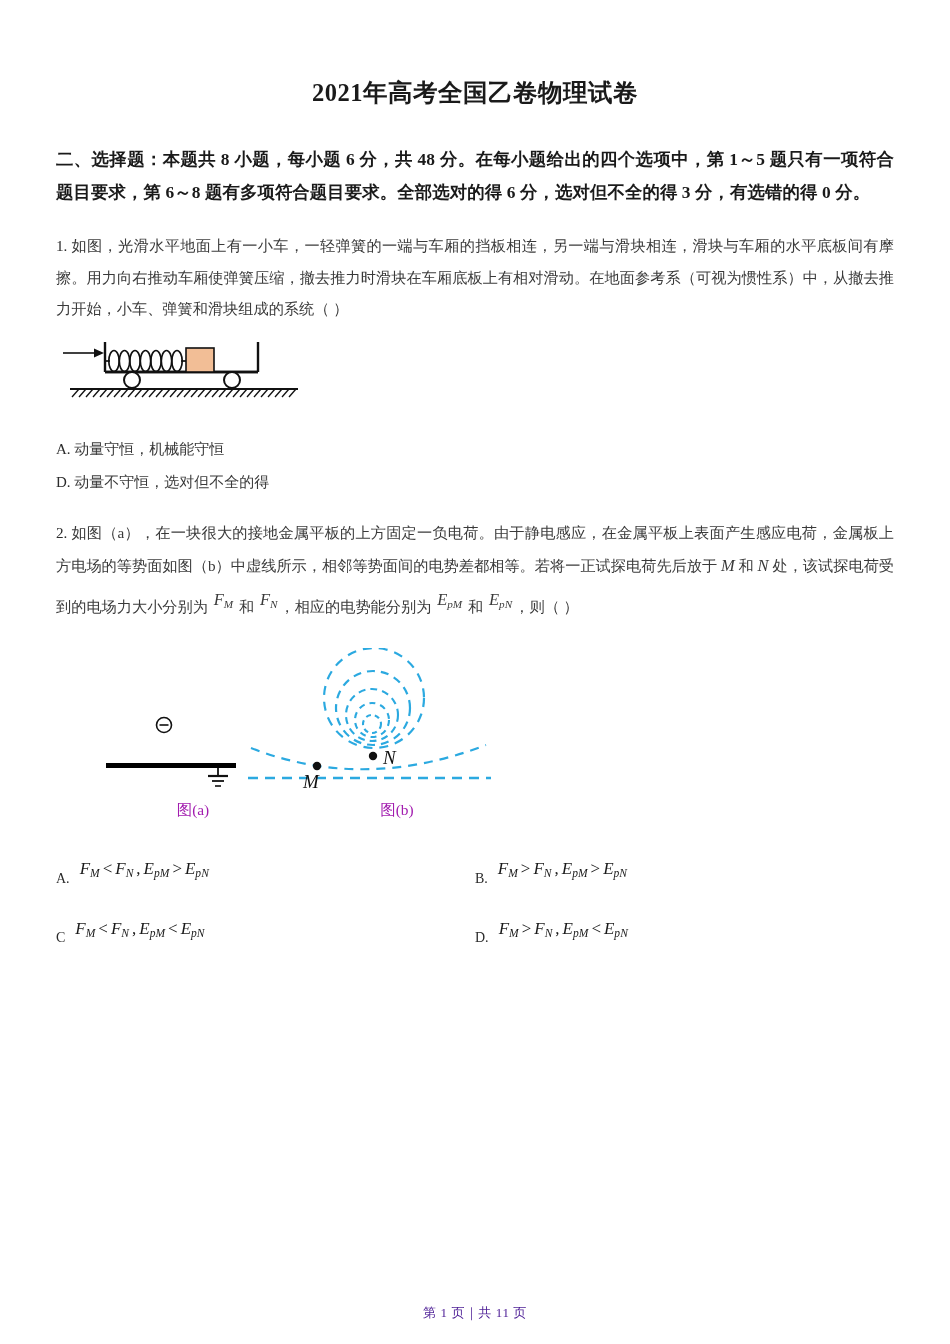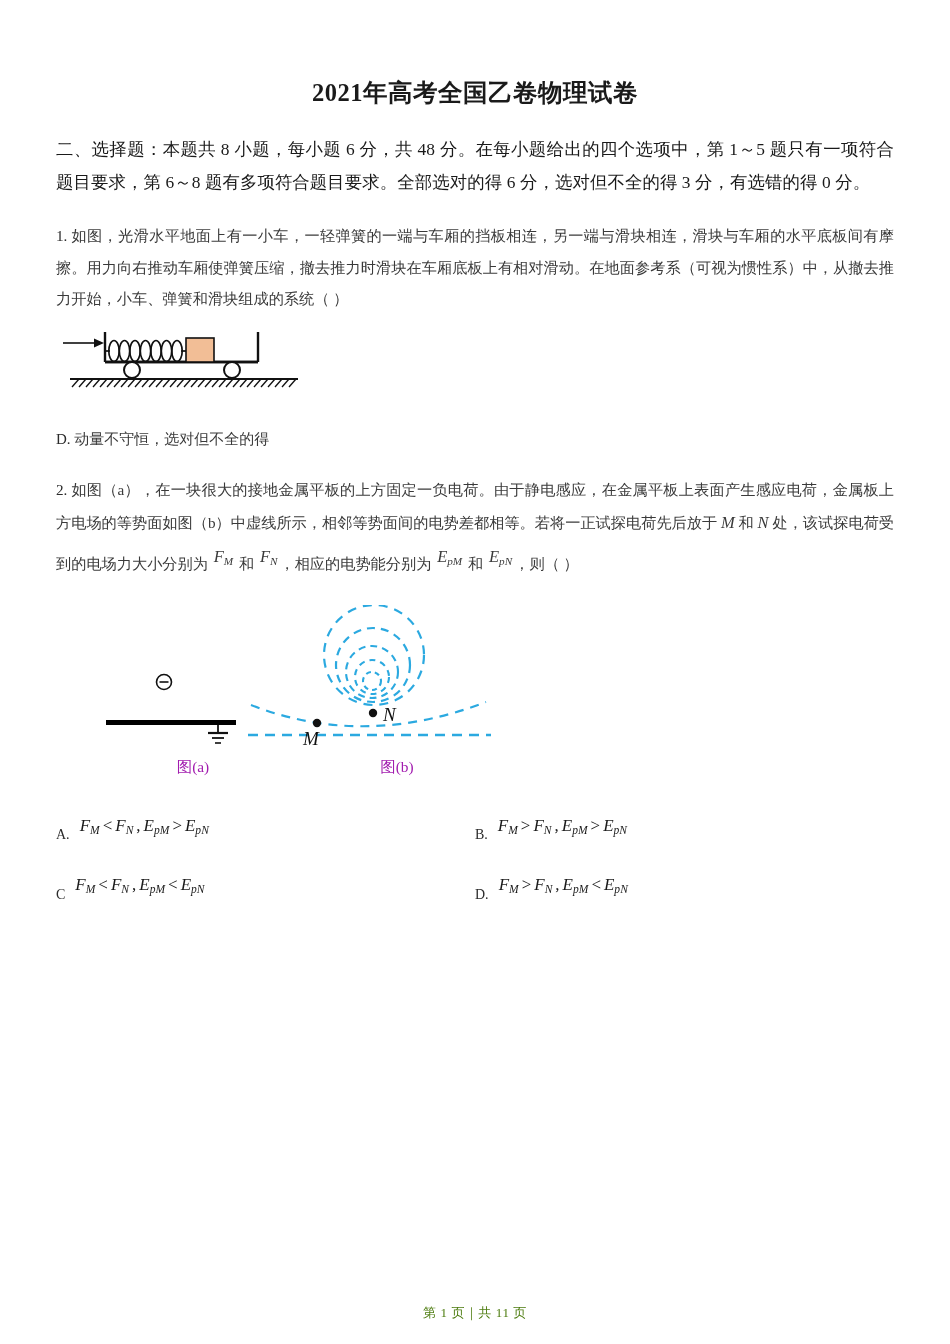--- a/index.html
+++ b/index.html
@@ -29,23 +29,23 @@
     font-size: 24.5px;
     font-weight: bold;
     letter-spacing: 0.5px;
     margin: 0;
     padding-top: 76px;
     font-family: "Liberation Serif", "DejaVu Serif", serif;
   }
 
   
   .section-instructions {
-    margin-top: 24px;
+    margin-top: 34px;
     font-size: 17.4px;
-    font-weight: normal;
+    font-weight: bold;
     line-height: 1.88;
     text-align: justify;
     text-justify: inter-ideograph;
     letter-spacing: 0.1px;
   }
 
   
   .question {
     margin-top: 22px;
     font-size: 15.2px;
@@ -149,21 +149,21 @@
   }
 
   
   .footer {
     position: absolute;
     left: 0;
     right: 0;
     bottom: 22px;
     text-align: center;
     font-size: 13px;
-    color: #4d7c0f;
+    color: #4c1d95;
     font-family: "Liberation Serif", "DejaVu Serif", serif;
     letter-spacing: 0.6px;
   }
 </style>
 </head>
 <body>
 
 <div class="page">
 
   <h1 class="doc-title">2021年高考全国乙卷物理试卷</h1>
@@ -242,20 +242,24 @@
         <line x1="208" y1="58" x2="215" y2="50"></line>
           <line x1="215" y1="58" x2="222" y2="50"></line>
         <line x1="222" y1="58" x2="229" y2="50"></line>
           <line x1="229" y1="58" x2="236" y2="50"></line>
       </g>
     </svg>
   </div>
 
   <div class="options-list">
     <div class="option-row">
+      <span class="opt-letter">A.</span>
+      <span>动量守恒，机械能守恒</span>
+    </div>
+    <div class="option-row">
       <span class="opt-letter">D.</span>
       <span>动量不守恒，选对但不全的得</span>
     </div>
   </div>
 
   <div class="question" style="margin-top:18px;">
     <span class="qnum">2.</span>
     <span>如图（a），在一块很大的接地金属平板的上方固定一负电荷。由于静电感应，在金属平板上表面产生感应电荷，金属板上方电场的等势面如图（b）中虚线所示，相邻等势面间的电势差都相等。若将一正试探电荷先后放于 </span><span class="m">M</span><span> 和 </span><span class="m">N</span><span> 处，该试探电荷受到的电场力大小分别为 </span><span class="m inline-math"><span>F</span><sub>M</sub></span><span> 和 </span><span class="m inline-math"><span>F</span><sub>N</sub></span><span>，相应的电势能分别为 </span><span class="m inline-math"><span>E</span><sub>pM</sub></span><span> 和 </span><span class="m inline-math"><span>E</span><sub>pN</sub></span><span>，则（       ）</span>
   </div>
 

